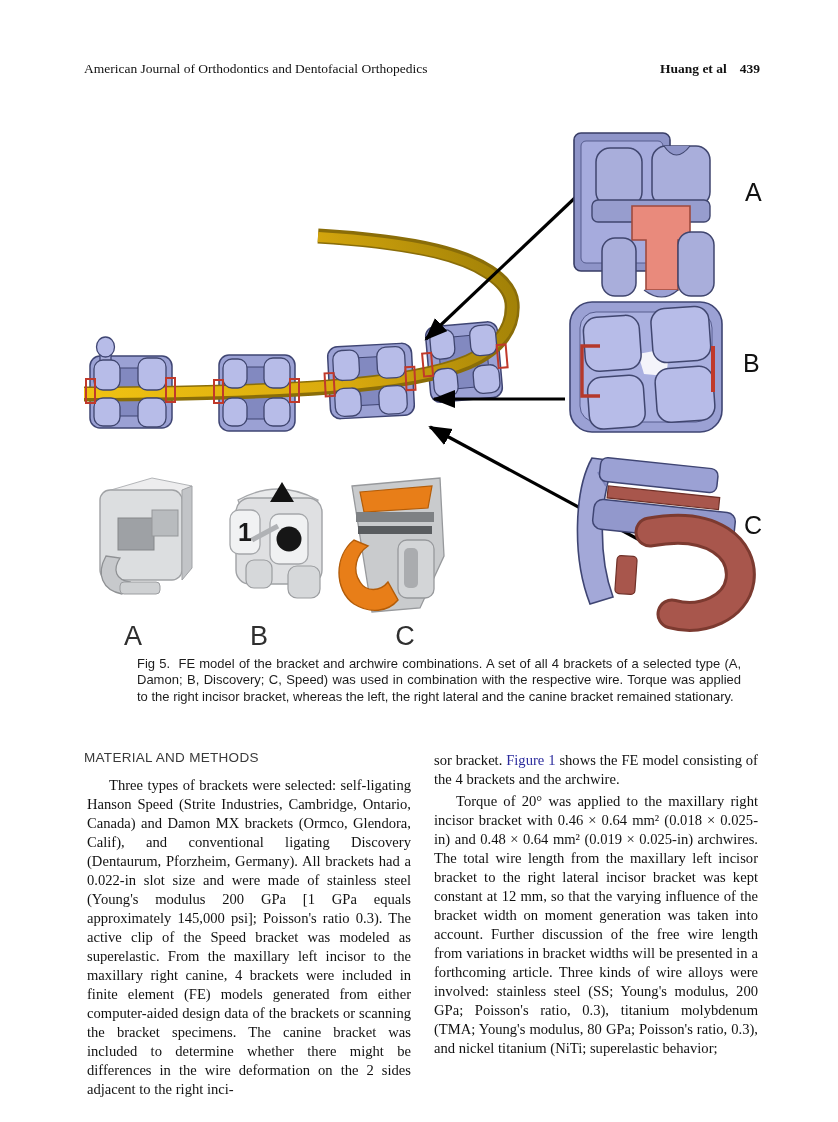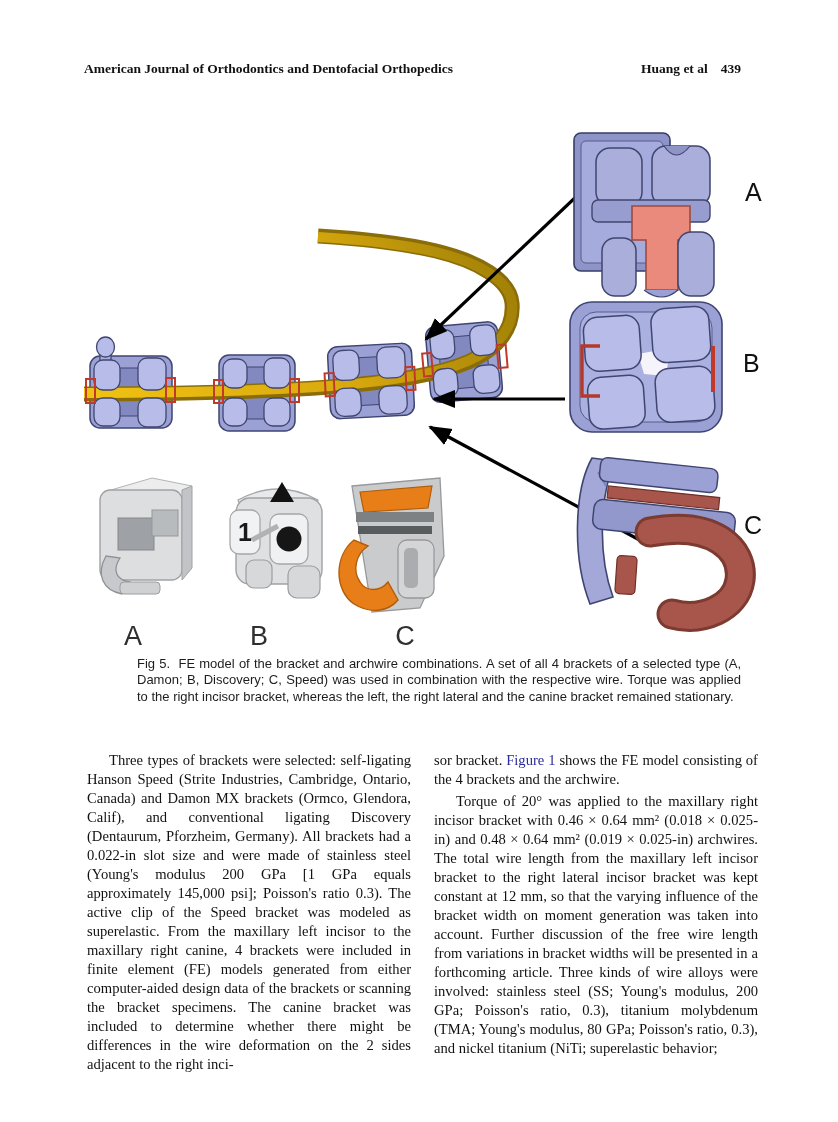--- a/index.html
+++ b/index.html
@@ -8,24 +8,24 @@
     width:838px;height:1122px;
     background:#ffffff;
     margin:0 auto;
     font-family:"Liberation Serif", serif;
     color:#111;
     overflow:hidden;
   }
   
   .hdr-left{
     position:absolute;left:84px;top:61px;
-    font-weight:bold;font-size:13.5px;line-height:15.5px;
+    font-weight:normal;font-size:13.5px;line-height:15.5px;
   }
   .hdr-right{
-    position:absolute;top:61px;right:97px;
+    position:absolute;top:61px;right:78px;
     font-weight:bold;font-size:13.5px;
     display:flex;gap:13px;
   }
   
   .figure-wrap{position:absolute;left:80px;top:105px;width:692px;height:548px;}
   .figure-wrap svg{display:block;}
   .fig-label{font-family:"Liberation Sans", sans-serif;}
   
   .caption{
     position:absolute;left:137px;top:656px;width:604px;
@@ -215,20 +215,21 @@
       <text x="259" y="645" font-size="27" fill="#2f2f2f" text-anchor="middle" class="fig-label">B</text>
       <text x="405" y="645" font-size="27" fill="#2f2f2f" text-anchor="middle" class="fig-label">C</text>
     </svg>
   </div>
 
   <div class="caption">
     <span>Fig 5.</span>&nbsp;&nbsp;<span>FE model of the bracket and archwire combinations. A set of all 4 brackets of a selected type (A, Damon; B, Discovery; C, Speed) was used in combination with the respective wire. Torque was applied to the right incisor bracket, whereas the left, the right lateral and the canine bracket remained stationary.</span>
   </div>
 
   <div class="col col-left">
+    <h2 class="sec-head">MATERIAL AND METHODS</h2>
     <p class="indent">Three types of brackets were selected: self-ligating Hanson Speed (Strite Industries, Cambridge, Ontario, Canada) and Damon MX brackets (Ormco, Glendora, Calif), and conventional ligating Discovery (Dentaurum, Pforzheim, Germany). All brackets had a 0.022-in slot size and were made of stainless steel (Young's modulus 200 GPa [1 GPa equals approximately 145,000 psi]; Poisson's ratio 0.3). The active clip of the Speed bracket was modeled as superelastic. From the maxillary left incisor to the maxillary right canine, 4 brackets were included in finite element (FE) models generated from either computer-aided design data of the brackets or scanning the bracket specimens. The canine bracket was included to determine whether there might be differences in the wire deformation on the 2 sides adjacent to the right inci-</p>
   </div>
 
   <div class="col col-right">
     <p><span>sor bracket. </span><a class="figlink">Figure 1</a><span> shows the FE model consisting of the 4 brackets and the archwire.</span></p>
     <p class="indent">Torque of 20° was applied to the maxillary right incisor bracket with 0.46 × 0.64 mm² (0.018 × 0.025-in) and 0.48 × 0.64 mm² (0.019 × 0.025-in) archwires. The total wire length from the maxillary left incisor bracket to the right lateral incisor bracket was kept constant at 12 mm, so that the varying influence of the bracket width on moment generation was taken into account. Further discussion of the free wire length from variations in bracket widths will be presented in a forthcoming article. Three kinds of wire alloys were involved: stainless steel (SS; Young's modulus, 200 GPa; Poisson's ratio, 0.3), titanium molybdenum (TMA; Young's modulus, 80 GPa; Poisson's ratio, 0.3), and nickel titanium (NiTi; superelastic behavior;</p>
   </div>
 
 </div>
 

